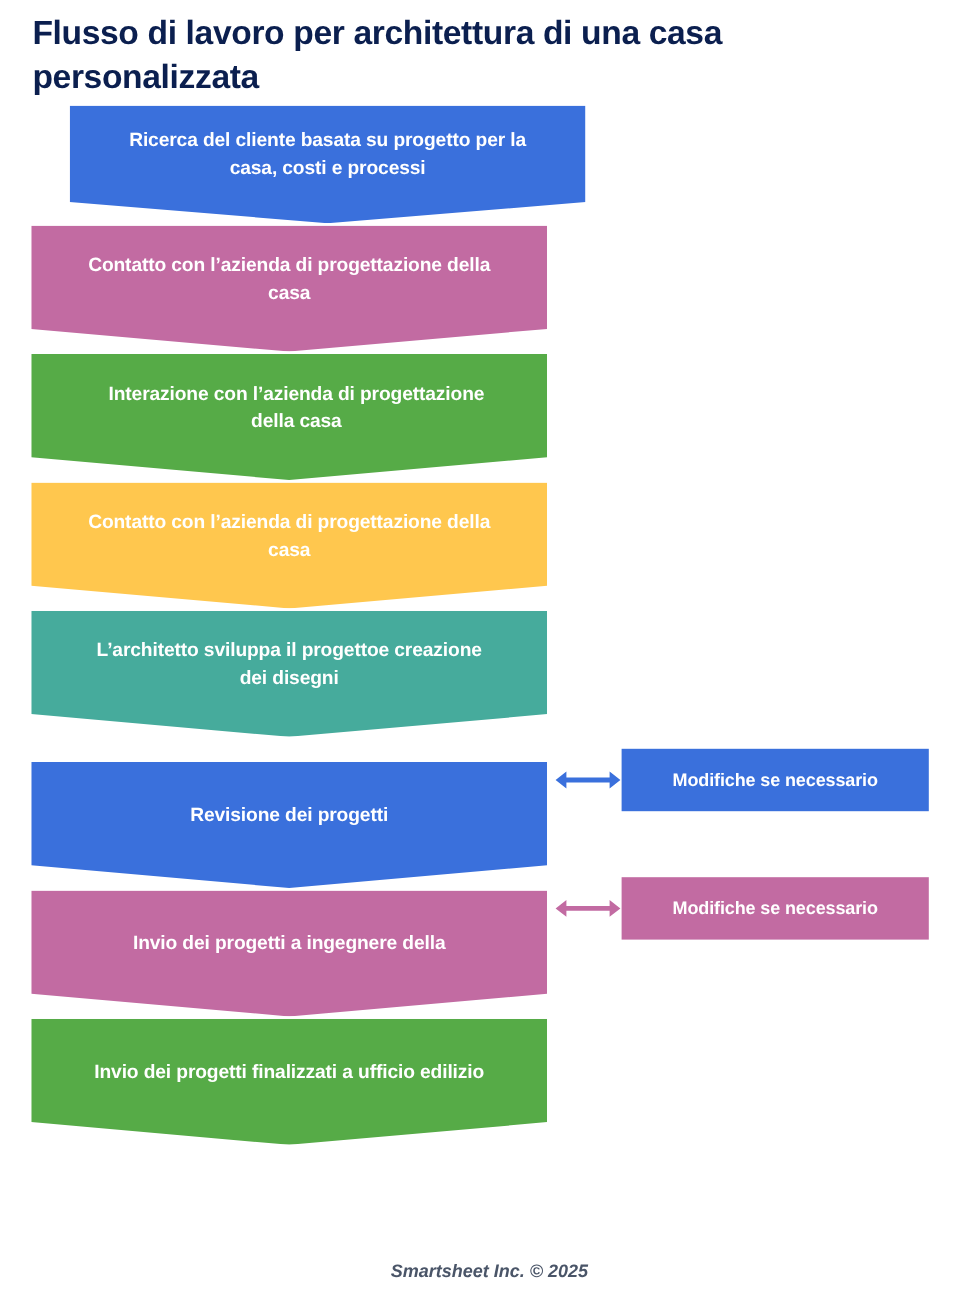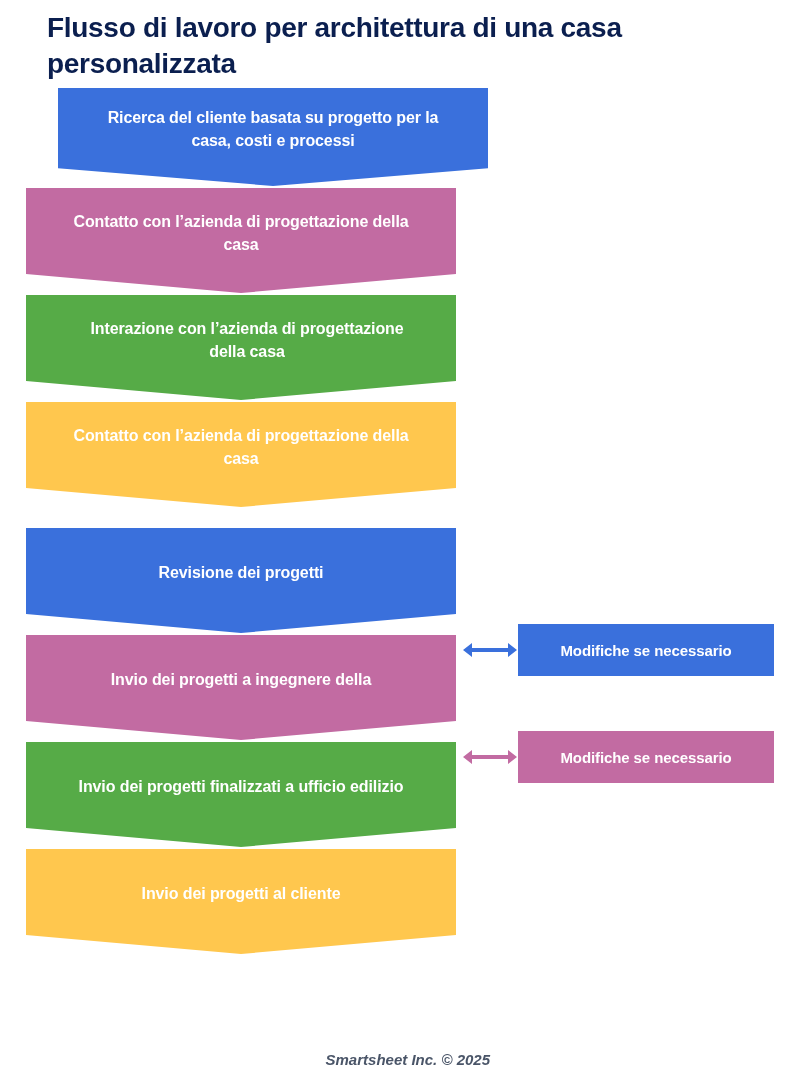--- a/index.html
+++ b/index.html
@@ -18,21 +18,20 @@
   #page-title {
     position: absolute;
     left: 27px;
     top: 10px;
     width: 700px;
     color: #0b1f4f;
     font-size: 28px;
     font-weight: bold;
     line-height: 1.28;
     letter-spacing: -0.3px;
-    margin-left: 20px;
   }
 
   
   #flow {
     position: absolute;
     left: 26px;
     top: 88px;
     width: 430px;
   }
 
@@ -125,35 +124,35 @@
       <div class="step-label">Contatto con l’azienda di progettazione della casa</div>
     </div>
     <div class="step" style="height: 105px; padding-left: 12px;">
       <div class="chev" style="background: rgb(86, 171, 71);"></div>
       <div class="step-label">Interazione con l’azienda di progettazione della casa</div>
     </div>
     <div class="step" style="height: 105px;">
       <div class="chev" style="background: rgb(255, 199, 78);"></div>
       <div class="step-label">Contatto con l’azienda di progettazione della casa</div>
     </div>
+    <div class="step" style="height: 105px;">
+      <div class="chev" style="background: rgb(70, 171, 156);"></div>
+      <div class="step-label">L’architetto sviluppa il progettoe creazione dei disegni</div>
+    </div>
     <div class="step" style="height: 105px; margin-top: 21px;">
       <div class="chev" style="background: rgb(58, 112, 220);"></div>
       <div class="step-label">Revisione dei progetti</div>
     </div>
     <div class="step" style="height: 105px;">
       <div class="chev" style="background: rgb(194, 107, 162);"></div>
       <div class="step-label">Invio dei progetti a ingegnere della</div>
     </div>
     <div class="step" style="height: 105px;">
       <div class="chev" style="background: rgb(86, 171, 71);"></div>
       <div class="step-label">Invio dei progetti finalizzati a ufficio edilizio</div>
-    </div>
-    <div class="step" style="height: 105px;">
-      <div class="chev" style="background: rgb(255, 199, 78);"></div>
-      <div class="step-label">Invio dei progetti al cliente</div>
     </div>
   </div>
 
 <div class="branch" id="branch-0">
     <svg class="arrow" viewBox="0 0 56 22">
       <path d="M1 11 L10 4 L10 9 L46 9 L46 4 L55 11 L46 18 L46 13 L10 13 L10 18 Z" fill="#3a70dc"></path>
     </svg>
     <div class="branch-box" style="background: rgb(58, 112, 220);">
       <div class="branch-label">Modifiche se necessario</div>
     </div>

